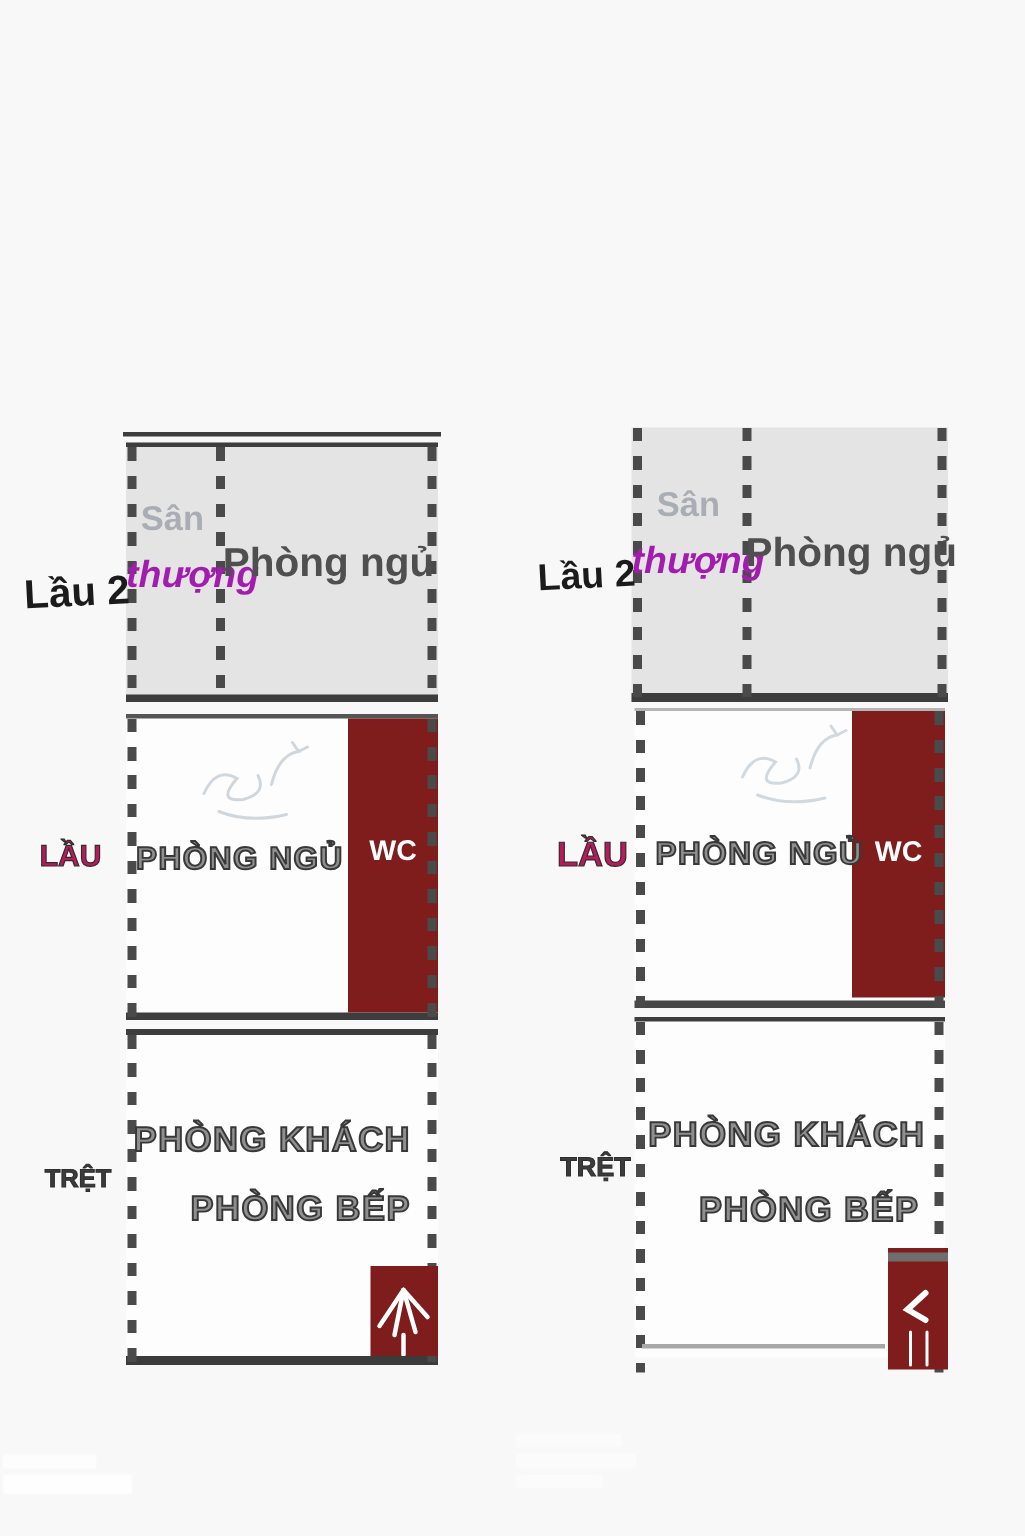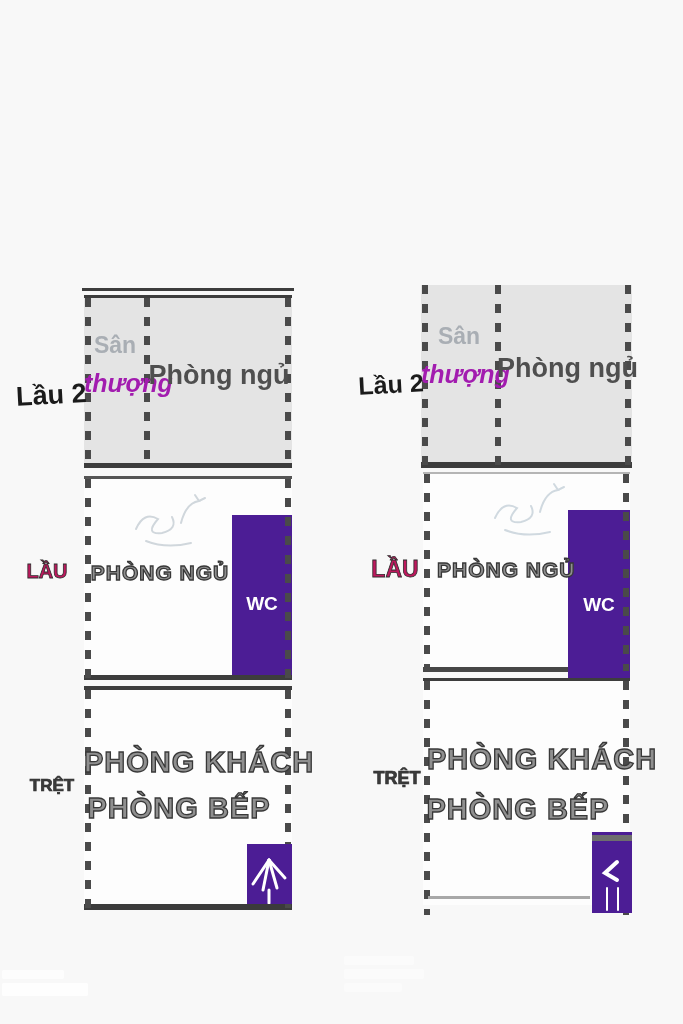--- a/index.html
+++ b/index.html
@@ -2,34 +2,34 @@
 <html><head>
 <meta charset="utf-8">
 <style>
   html,body{margin:0;padding:0;}
   body{background:#eee;font-family:"Liberation Sans","DejaVu Sans",sans-serif;}
   #canvas{position:relative;width:683px;height:1024px;background:#f8f8f8;overflow:hidden;margin:0 auto;}
   
   .section{position:absolute;box-sizing:border-box;}
   .fill-terrace{background:#e4e4e4;}
   .fill-room{background:#fdfdfd;}
-  .block{position:absolute;background:#4c1d95;margin-top:36px;}
+  .block{position:absolute;background:#7f1d1d;}
   
   .dash{position:absolute;top:0;bottom:-4px;width:6px;
         background:repeating-linear-gradient(180deg,#4a4a4a 0 9px,rgba(0,0,0,0) 9px 19px);}
   .dash.dl{left:1px;}
   .dash.dr{right:1px;}
   
   .t{position:absolute;text-align:center;white-space:nowrap;}
   .terrace-label{font-weight:700;line-height:38px;color:#a9aeb4;font-size:23px;}
   .terrace-label .l2{color:#a21caf;font-size:25px;font-style:italic;}
   .bed-upper{font-size:27px;font-weight:600;color:#4f4f4f;}
   .hollow{font-weight:700;color:#8f8f8f;-webkit-text-stroke:1.3px #383838;letter-spacing:1px;}
   .room-caps{font-size:21px;}
-  .living{font-size:29px;}
+  .living{font-size:23px;text-align:right;}
   .wc-text{color:#ffffff;font-weight:700;font-size:19px;}
   .lvl{font-weight:700;color:#1b1b1b;}
   .lvl-big{font-size:27px;transform:rotate(-3deg);}
   .lvl-small{font-size:20px;color:#be185d;-webkit-text-stroke:0.8px #2e2e2e;}
   .lvl-tiny{font-size:17px;color:#3c3c3c;-webkit-text-stroke:0.7px #2e2e2e;}
   
   .capline{position:absolute;background:#3d3d3d;}
   .thinline{position:absolute;background:#a8a8a8;}
   .wm{position:absolute;}
   .wm .bar{background:#ffffff;border-radius:2px;filter:blur(0.6px);margin-bottom:4px;}

